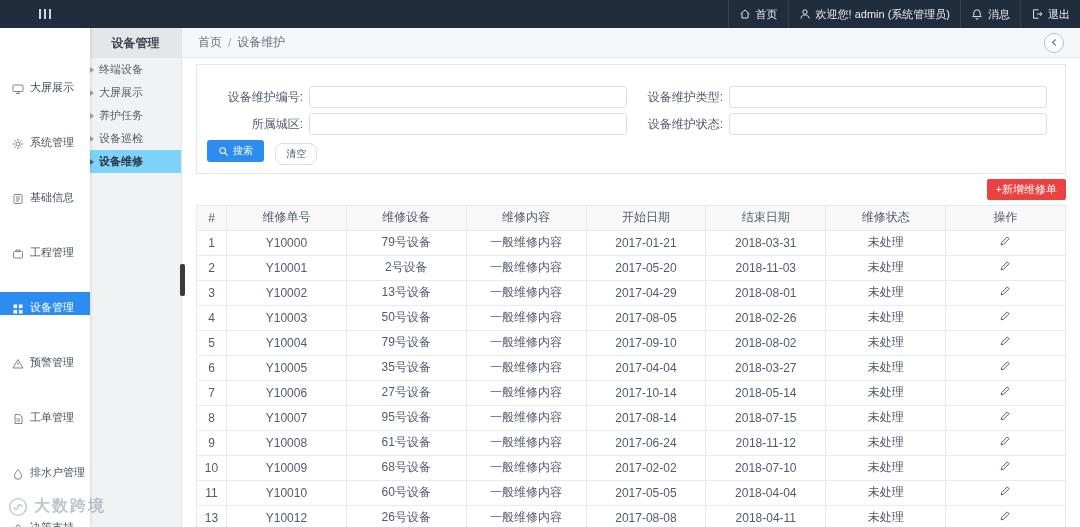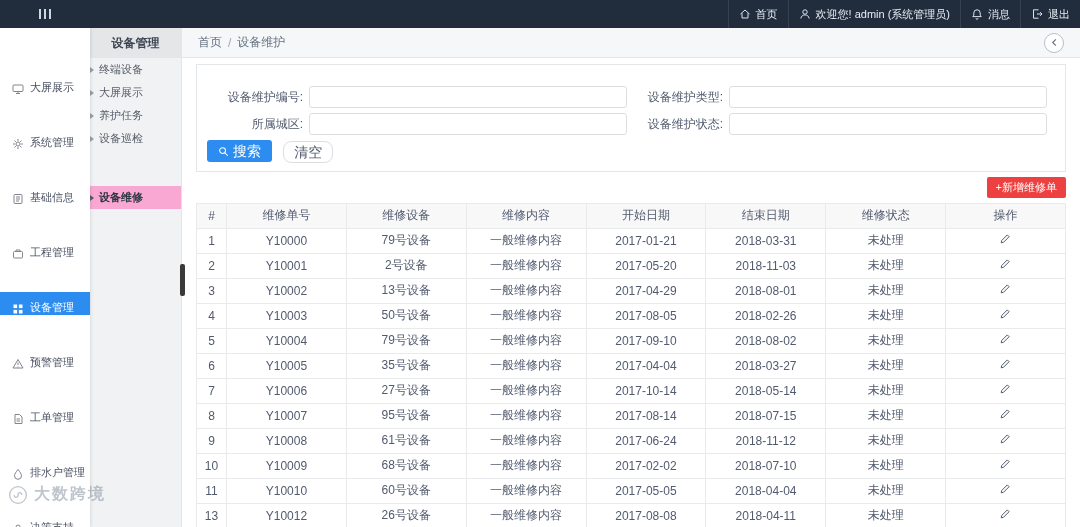--- a/index.html
+++ b/index.html
@@ -28,56 +28,56 @@
 
   
   .submenu{position:absolute;left:90px;top:28px;width:92px;bottom:0;background:#f1f2f3;z-index:2;
     border-right:1px solid #e3e5e8;}
   .submenu-title{height:30px;line-height:30px;text-align:center;font-weight:bold;color:#3e4654;
     background:#e4e6e8;font-size:12px;}
   .sub-item{height:23px;display:flex;align-items:center;gap:5px;cursor:pointer;
     color:#565d6a;font-size:11px;}
   .sub-item .tri{width:0;height:0;border-left:4px solid #9aa0a8;border-top:3px solid transparent;
     border-bottom:3px solid transparent;flex:none;}
-  .sub-item.active{background:#f9a8d4;font-weight:bold;color:#2d3542;margin-top:36px;}
+  .sub-item.active{background:#7dd3fc;font-weight:bold;color:#2d3542;}
   .sub-item.active .tri{border-left-color:#555c66;}
 
   
   .main{position:absolute;left:182px;top:28px;right:0;bottom:0;background:#fff;overflow:hidden;}
   .breadcrumb-bar{height:30px;background:#f5f7f9;border-bottom:1px solid #e5e7ea;display:flex;
     align-items:center;padding:0 16px;color:#657180;}
   .breadcrumb-bar .sep{margin:0 6px;color:#9ea7b4;}
   .back-btn{margin-left:auto;width:20px;height:20px;border:1px solid #b8bfc8;border-radius:50%;
     display:flex;align-items:center;justify-content:center;color:#657180;cursor:pointer;background:#fff;}
   .content{padding:6px 14px 0 14px;}
 
   .search-panel{border:1px solid #e4e7ea;background:#fff;padding:21px 10px 8px;}
   .search-row{display:flex;margin-bottom:5px;}
   .field{display:flex;align-items:center;width:420px;}
   .field label{width:96px;text-align:right;margin-right:6px;color:#515a6e;white-space:nowrap;}
   .field input{width:318px;height:22px;border:1px solid #dcdee2;border-radius:3px;padding:0 6px;
     font-size:12px;color:#515a6e;outline:none;font-family:inherit;}
   .btn{display:inline-flex;align-items:center;justify-content:center;gap:4px;height:22px;
-    padding:0 10px;border-radius:3px;border:1px solid transparent;font-size:14px;cursor:pointer;
+    padding:0 10px;border-radius:3px;border:1px solid transparent;font-size:10px;cursor:pointer;
     font-family:inherit;line-height:1;}
   .btn-primary{background:#2d8cf0;color:#fff;}
   .btn-default{background:#fff;border-color:#dcdee2;color:#515a6e;margin-left:8px;border-radius:8px;}
   .add-row{display:flex;justify-content:flex-end;margin:5px 0 5px;}
   .btn-danger{background:#ed4040;color:#fff;height:21px;font-size:11px;padding:2px 8px;border-radius:2px;}
 
   table{width:100%;border-collapse:collapse;table-layout:fixed;}
   th,td{border:1px solid #e8eaec;height:25px;text-align:center;font-weight:normal;font-size:12px;
     color:#515a6e;padding:0 4px;overflow:hidden;white-space:nowrap;}
   thead th{background:#f8f8f9;color:#515a6e;}
   .edit-btn{display:inline-flex;width:13px;height:13px;color:#515a6e;cursor:pointer;margin:0 auto;}
 
   
   .scroll-thumb{position:absolute;left:180px;top:264px;width:5px;height:32px;background:#3a3a3a;
     border-radius:2px;z-index:5;cursor:grab;}
-  .watermark{position:absolute;left:8px;bottom:22px;display:flex;align-items:center;gap:6px;
+  .watermark{position:absolute;left:8px;bottom:10px;display:flex;align-items:center;gap:6px;
     color:#8a96a3;opacity:.55;z-index:8;pointer-events:none;}
   .wm-text{font-size:16px;font-weight:bold;letter-spacing:2px;}
 </style>
 </head>
 <body>
 
 <header class="topbar">
   <div class="hamburger">
       <span></span>
       <span></span>

